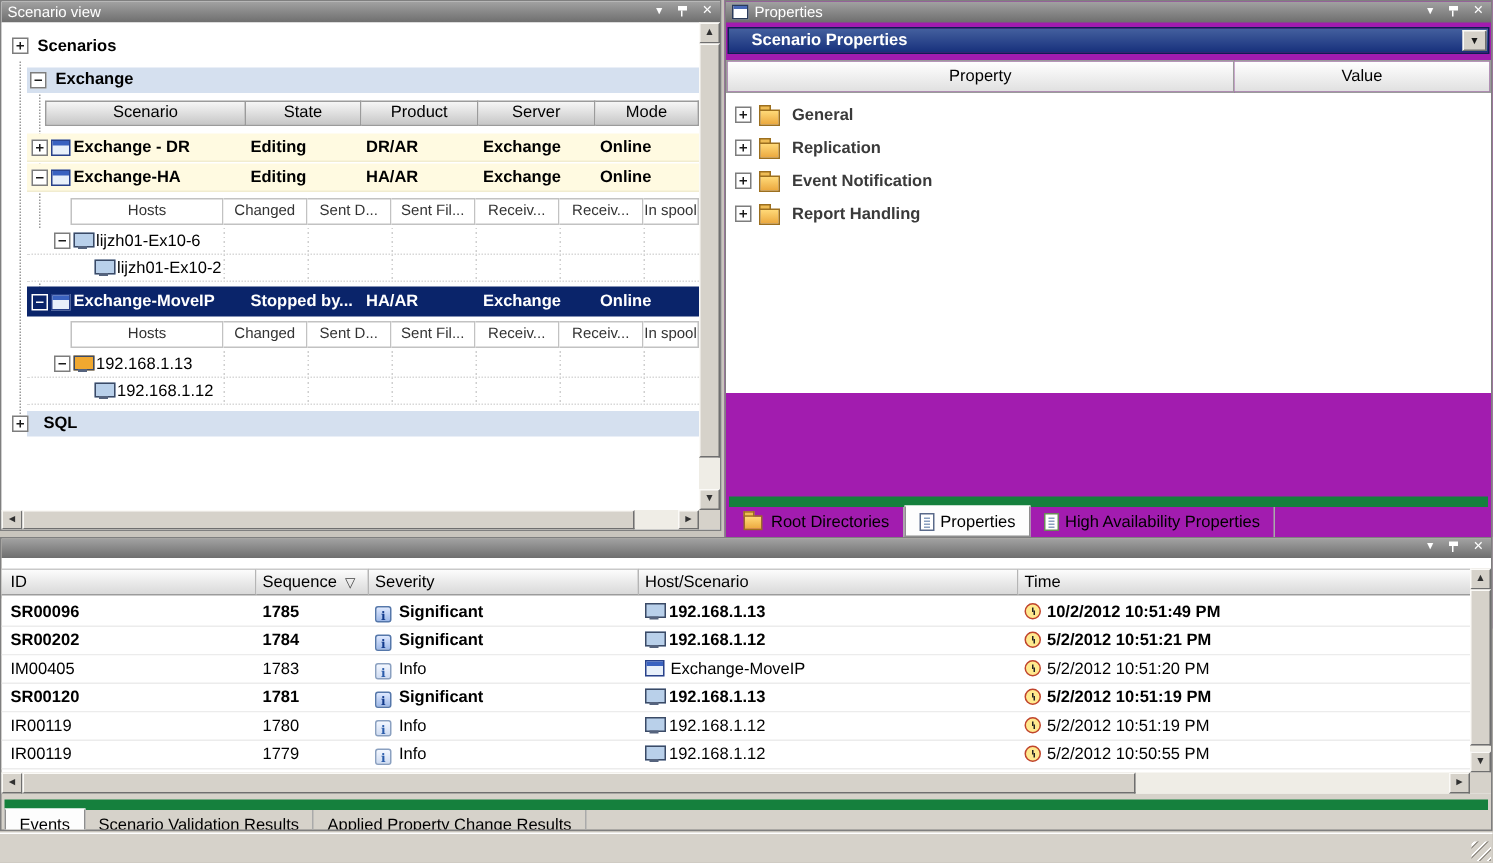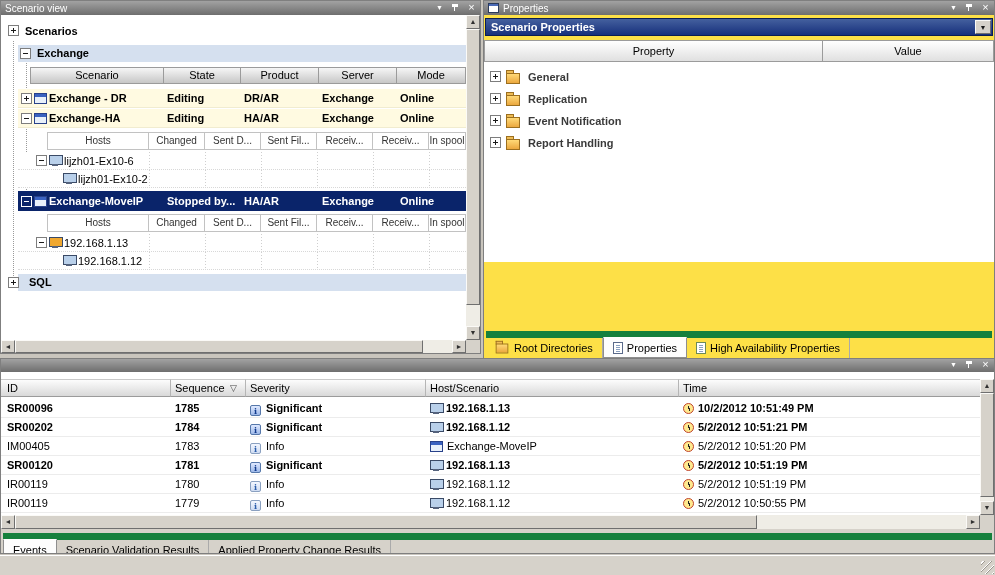--- a/index.html
+++ b/index.html
@@ -69,21 +69,21 @@
   .icon-window{display:inline-block;width:11px;height:10px;background:#fff;border:1px solid #2a3a5a;position:relative;margin-right:4px}
   .icon-window::before{content:'';position:absolute;left:0;top:0;right:0;height:2px;background:#4a6ab8}
 
   
   .sbv,.sbh{position:absolute;background:#efede6}
   .sbtn{position:absolute;width:14px;height:14px;background:#d6d2ca;border:1px solid;border-color:#fbfaf7 #6f6f6f #6f6f6f #fbfaf7;color:#303030;font-size:7px;line-height:12px;text-align:center}
   .sthumb{position:absolute;background:#d6d2ca;border:1px solid;border-color:#fbfaf7 #6f6f6f #6f6f6f #fbfaf7}
   .sbcorner{position:absolute;background:#d6d2ca}
 
   
-  .prop-select{position:absolute;left:1px;right:1px;top:17px;height:18px;background:linear-gradient(#44609e,#17307c);border:1px solid #0c1e52;color:#fff;font-weight:bold;line-height:16px;padding-left:5px}
+  .prop-select{position:absolute;left:1px;right:1px;top:17px;height:18px;background:linear-gradient(#44609e,#17307c);border:1px solid #0c1e52;color:#fff;font-weight:bold;line-height:16px;padding-left:15px}
   .prop-select .dd{position:absolute;right:1px;top:1px;bottom:1px;width:16px;background:#d6d2ca;border:1px solid;border-color:#fbfaf7 #6f6f6f #6f6f6f #fbfaf7;color:#1a1a1a;font-size:7px;text-align:center;line-height:14px;font-weight:normal}
   .ph{position:absolute;top:39px;height:22px;background:linear-gradient(#ffffff,#e0e0e0);border:1px solid #9b9b9b;text-align:center;line-height:20px}
   .prow{position:absolute;left:0;right:0;height:21px}
   .prow .lbl{color:#3a3a3a;font-weight:bold}
 
   
   .evh{background:linear-gradient(#fcfcfc,#d9d9d9);border-bottom:1px solid #9b9b9b;border-top:1px solid #c9c9c9;border-right:1px solid #b5b5b5;line-height:16px;padding-left:6px;height:18px;position:relative;overflow:hidden;white-space:nowrap}
   .evr{position:absolute;left:0;width:979px;height:19px;display:flex;line-height:19px;border-bottom:1px solid #ececec;background:#fff}
   .evr.b{font-weight:bold}
   .ec1{width:170px;padding-left:6px}.ec2{width:75px;padding-left:4px}.ec3{width:180px;padding-left:4px}.ec4{width:253px;padding-left:4px}.ec5{width:301px;padding-left:4px}
@@ -228,21 +228,21 @@
     <div class="sbtn" style="left:0;bottom:0">▼</div>
   </div>
   <div class="sbh" style="left:0;top:339px;width:465px;height:13px">
     <div class="sbtn" style="left:0;top:0;height:13px;line-height:11px">◄</div>
     <div class="sthumb" style="left:14px;top:0;width:408px;height:13px"></div>
     <div class="sbtn" style="right:0;top:0;height:13px;line-height:11px">►</div>
   </div>
   <div class="sbcorner" style="left:465px;top:339px;width:14px;height:13px"></div>
 </section>
 
-<section class="panel" style="left:483px;top:0;width:512px;height:419px;background:#fde047">
+<section class="panel" style="left:483px;top:0;width:512px;height:419px;background:#a21caf">
   <div class="titlebar">
     <span class="icon-window"></span>
     <span class="tb-title">Properties</span>
     <span class="tb-icons">
       <span class="tbb">▼</span>
       <span class="tbb"><i class="icon-pin"></i></span>
       <span class="tbb x">×</span>
     </span>
   </div>
 

